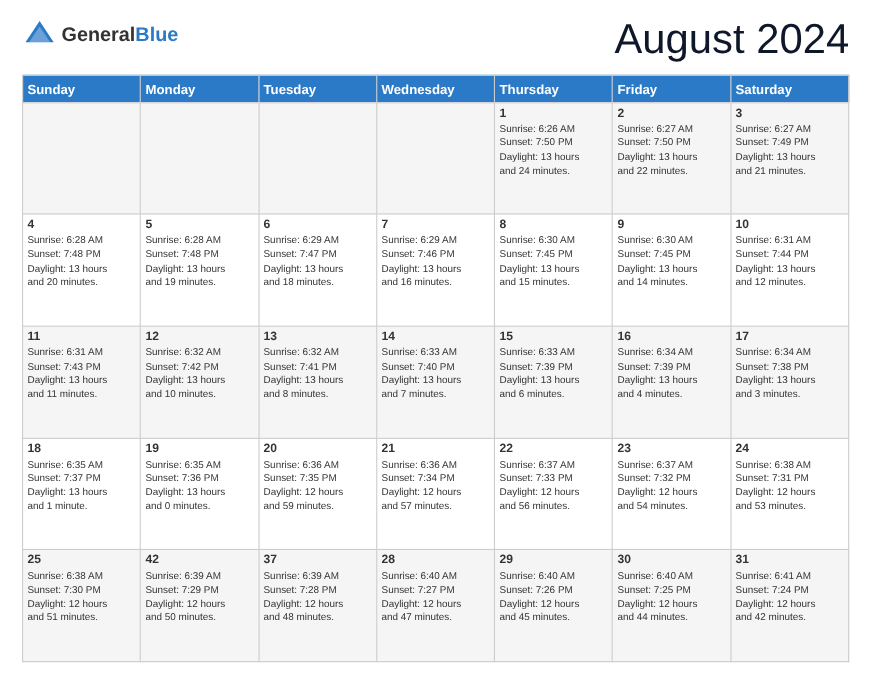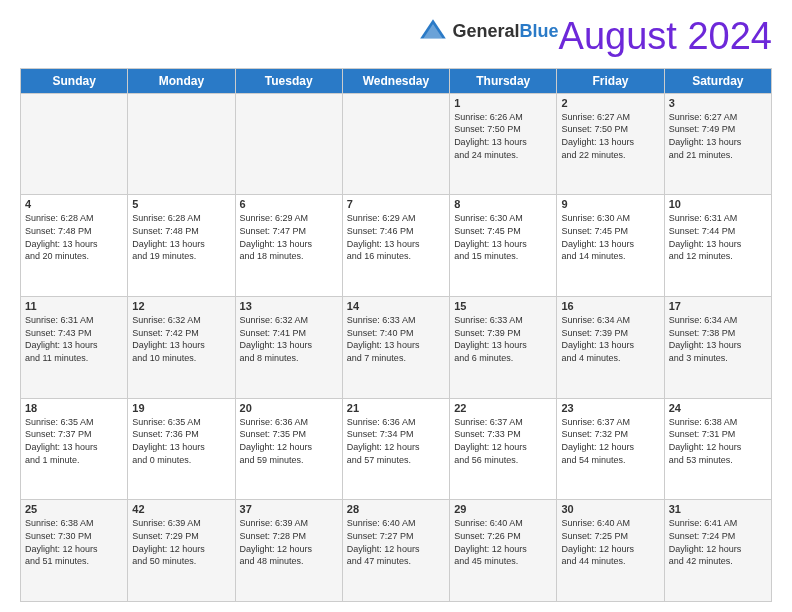--- a/index.html
+++ b/index.html
@@ -12,21 +12,21 @@
     }
     .page {
       width: 792px;
       height: 612px;
       padding: 16px 20px 10px 20px;
       display: flex;
       flex-direction: column;
     }
     .header {
       display: flex;
-      justify-content: flex-end;
+      justify-content: space-between;
       align-items: flex-start;
       margin-bottom: 10px;
     }
     .logo {
       display: flex;
       align-items: center;
       gap: 4px;
     }
     .logo-text {
       font-size: 18px;
@@ -40,40 +40,40 @@
     .logo-icon {
       width: 32px;
       height: 32px;
     }
     .title-block {
       text-align: right;
     }
     .main-title {
       font-size: 38px;
       font-weight: 300;
-      color: #6d28d9;
+      color: #0f172a;
       line-height: 1.1;
     }
     .subtitle {
       font-size: 15px;
       color: #555;
     }
     .calendar-table {
       width: 100%;
       border-collapse: collapse;
       flex: 1;
     }
     .calendar-table thead tr th {
       background-color: #2a7ac7;
       color: #fff;
       font-size: 12px;
       font-weight: bold;
       padding: 5px 4px;
       border: 1px solid #ccc;
-      text-align: center;
+      text-align: left;
     }
     .calendar-table tbody tr td {
       border: 1px solid #ccc;
       vertical-align: top;
       padding: 3px 4px;
       font-size: 9.5px;
       color: #333;
       width: calc(100% / 7);
       height: 80px;
     }

